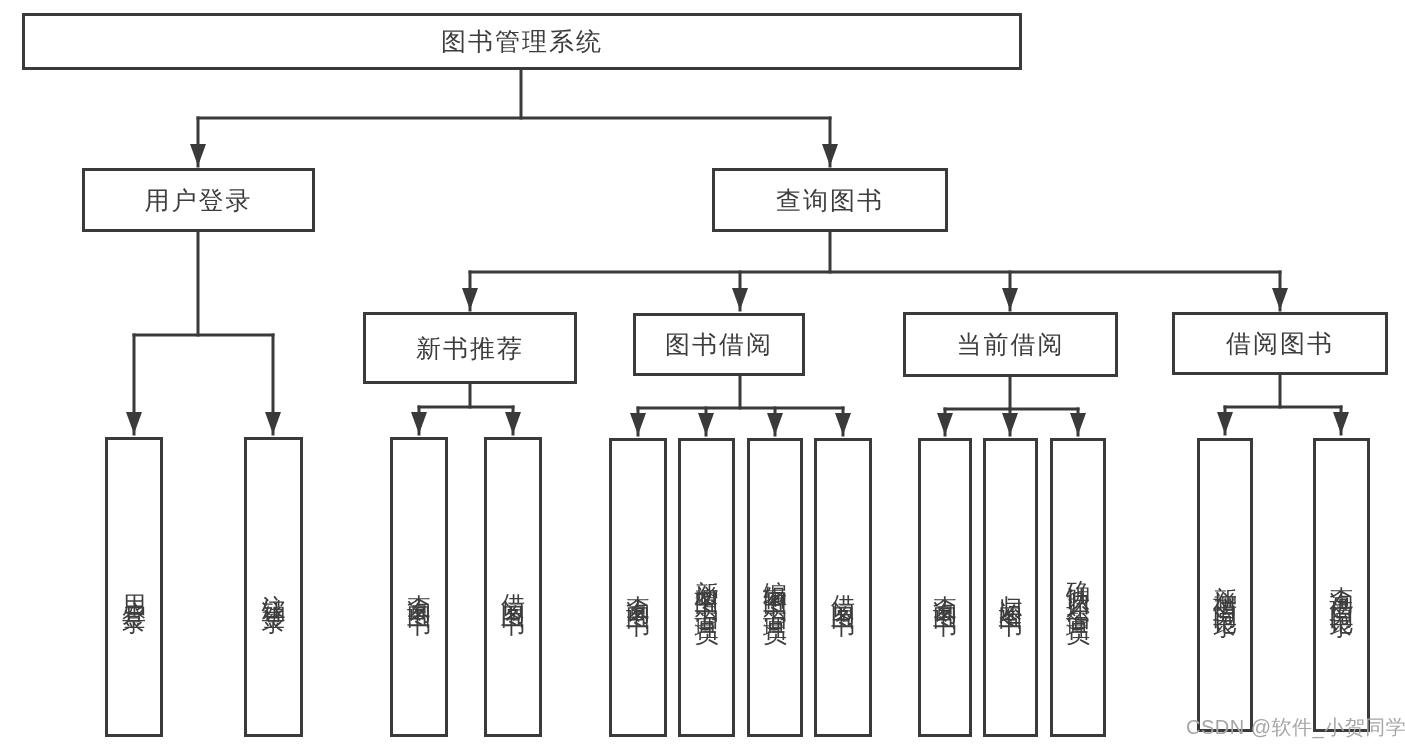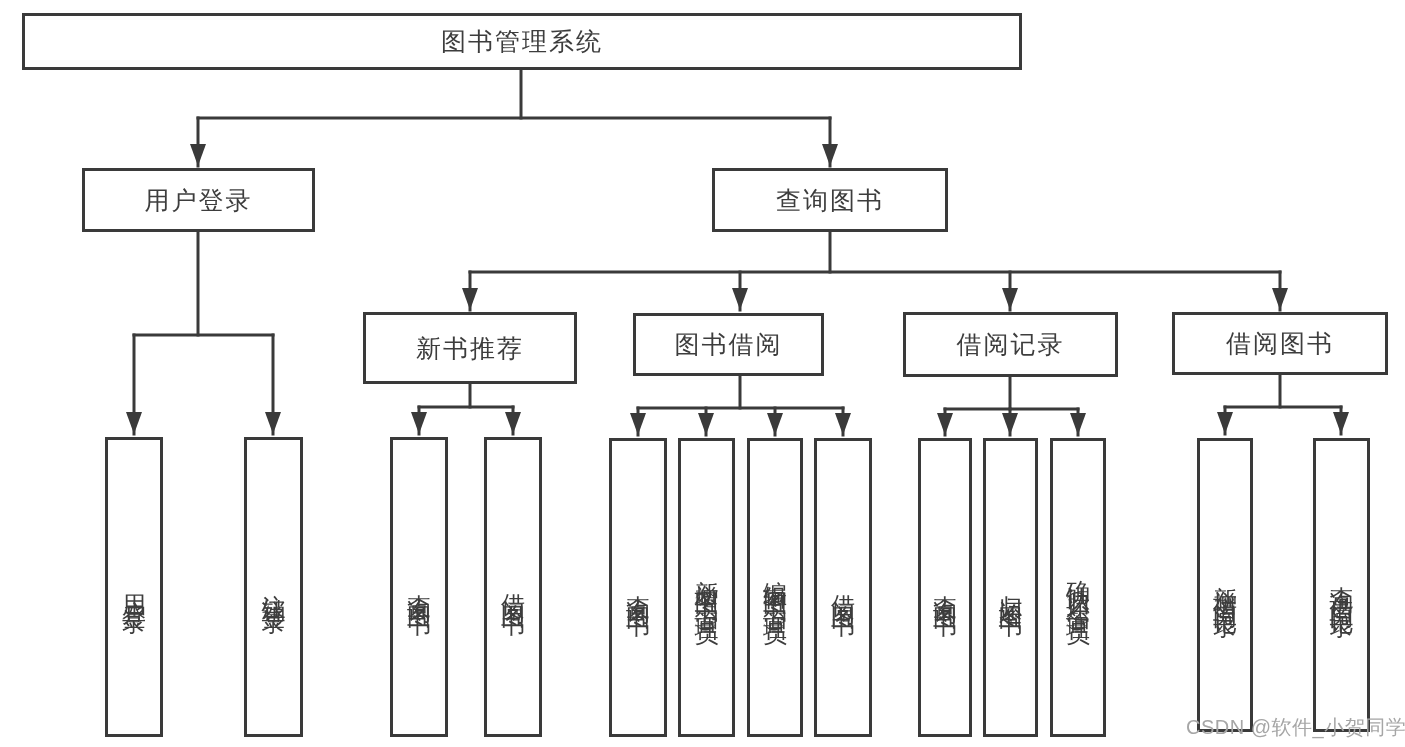--- a/index.html
+++ b/index.html
@@ -93,25 +93,25 @@
   <div class="box h" style="left:82px;top:168px;width:233px;height:64px">
     <span>用户登录</span>
   </div>
   <div class="box h" style="left:712px;top:168px;width:236px;height:64px">
     <span>查询图书</span>
   </div>
 
   <div class="box h" style="left:363px;top:312px;width:214px;height:72px">
     <span>新书推荐</span>
   </div>
-  <div class="box h" style="left:633px;top:313px;width:191px;height:63px">
+  <div class="box h" style="left:633px;top:313px;width:172px;height:63px">
     <span>图书借阅</span>
   </div>
   <div class="box h" style="left:903px;top:312px;width:215px;height:65px">
-    <span>借阅记录</span>
+    <span>当前借阅</span>
   </div>
   <div class="box h" style="left:1172px;top:312px;width:216px;height:63px">
     <span>借阅图书</span>
   </div>
 
   <div class="box v" style="left:105px;top:437px;width:58px;height:300px">
     <span>用户登录</span>
   </div>
   <div class="box v" style="left:244px;top:437px;width:59px;height:300px">
     <span>注销登录</span>

